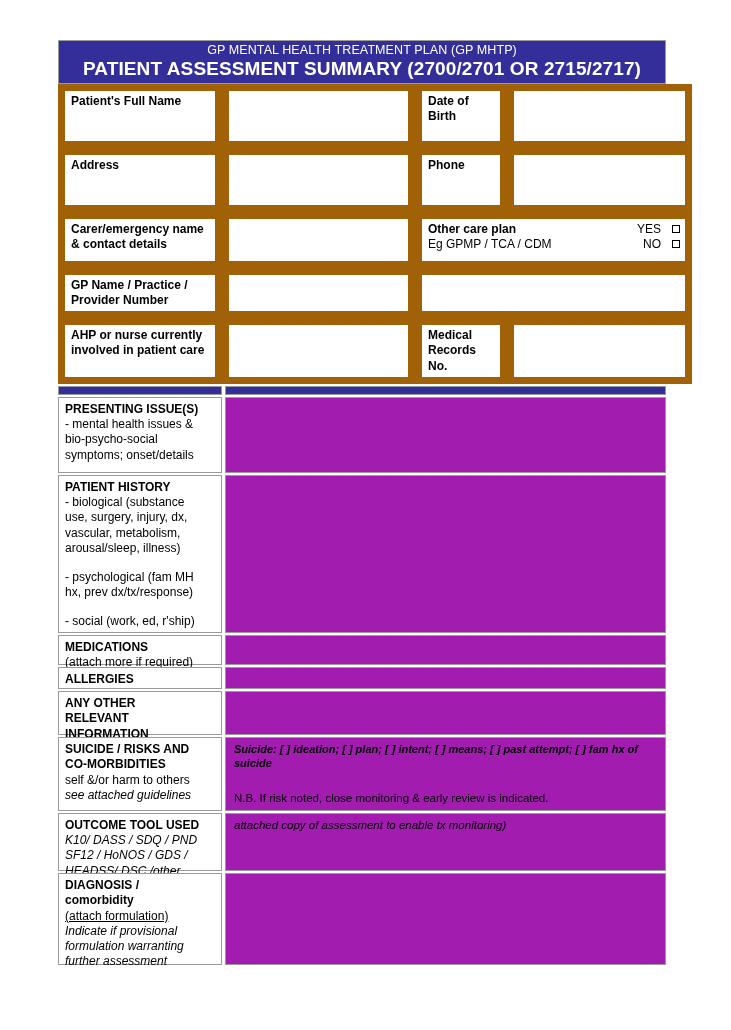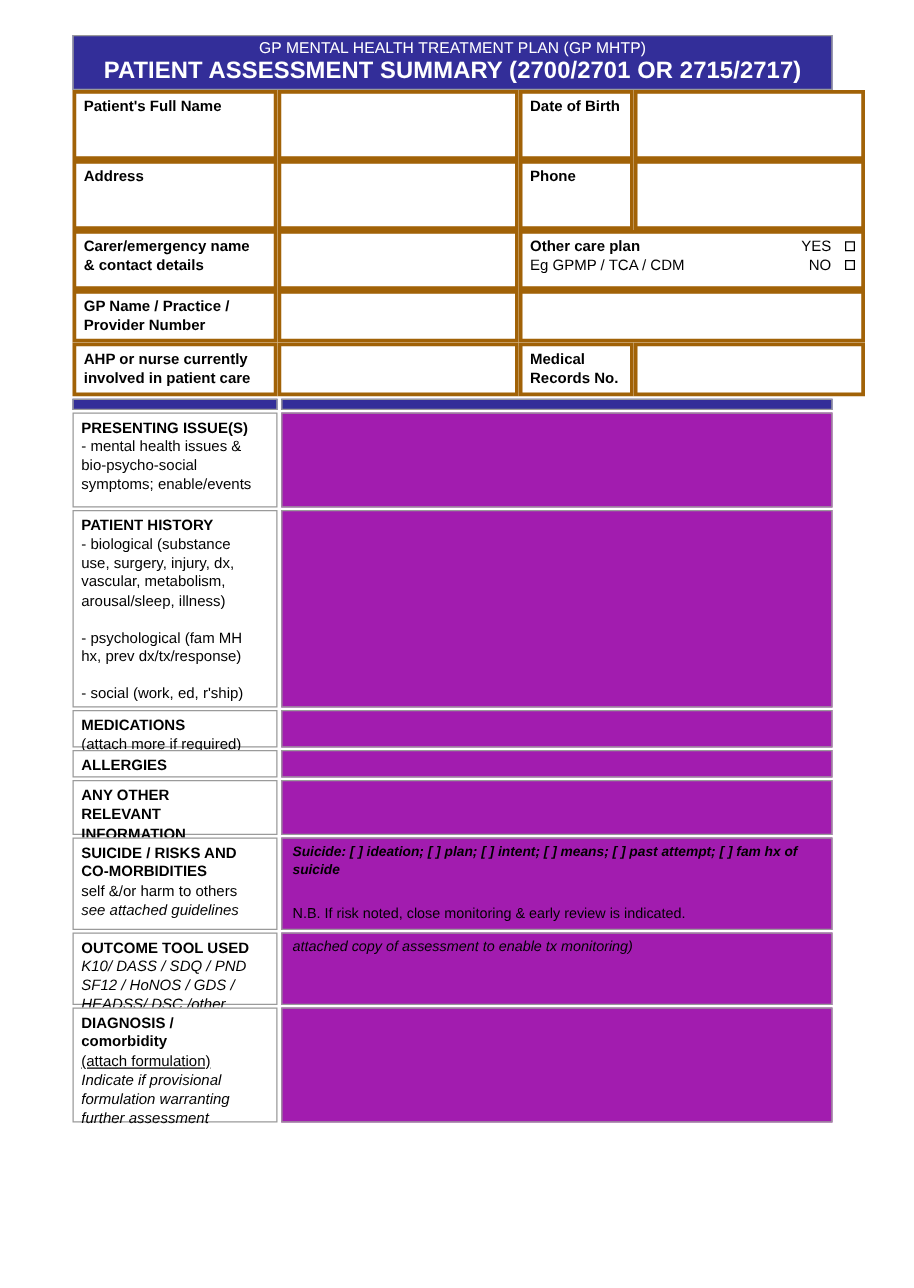--- a/index.html
+++ b/index.html
@@ -18,33 +18,33 @@
   #page {
     position: relative;
     width: 731px;
     height: 1030px;
     background: #ffffff;
   }
 
   #form {
     position: absolute;
     left: 58px;
-    top: 28px;
+    top: 40px;
     width: 608px;
   }
 
   
   .tbl {
     width: 100%;
     border-collapse: separate;
     border-spacing: 0;
     table-layout: fixed;
   }
   .cell {
-    border: 3px solid #a16207;
+    border: 7px solid #a16207;
     vertical-align: top;
     padding: 3px 5px 3px 6px;
     background: #ffffff;
   }
   .cell.blank { padding: 0; }
 
   
   .banner {
     background: #332E99;
     border: 1px solid #9a9a9a;
@@ -263,21 +263,21 @@
       <div class="divider-left"></div>
       <div class="divider-gap"></div>
       <div class="divider-right"></div>
     </div>
 
     <div class="lower-row">
       <div class="lower-label" style="height:76px">
         <div class="hdr-b">PRESENTING ISSUE(S)</div>
         <div class="lbl-n">- mental health issues &amp;</div>
         <div class="lbl-n">bio-psycho-social</div>
-        <div class="lbl-n">symptoms; enable/events</div>
+        <div class="lbl-n">symptoms; onset/details</div>
       </div>
       <div class="lower-gap"></div>
       <div class="lower-value">
         <div class="lbl-n"></div>
       </div>
     </div>
 
     <div class="lower-row">
       <div class="lower-label" style="height:158px">
         <div class="hdr-b">PATIENT HISTORY</div>

